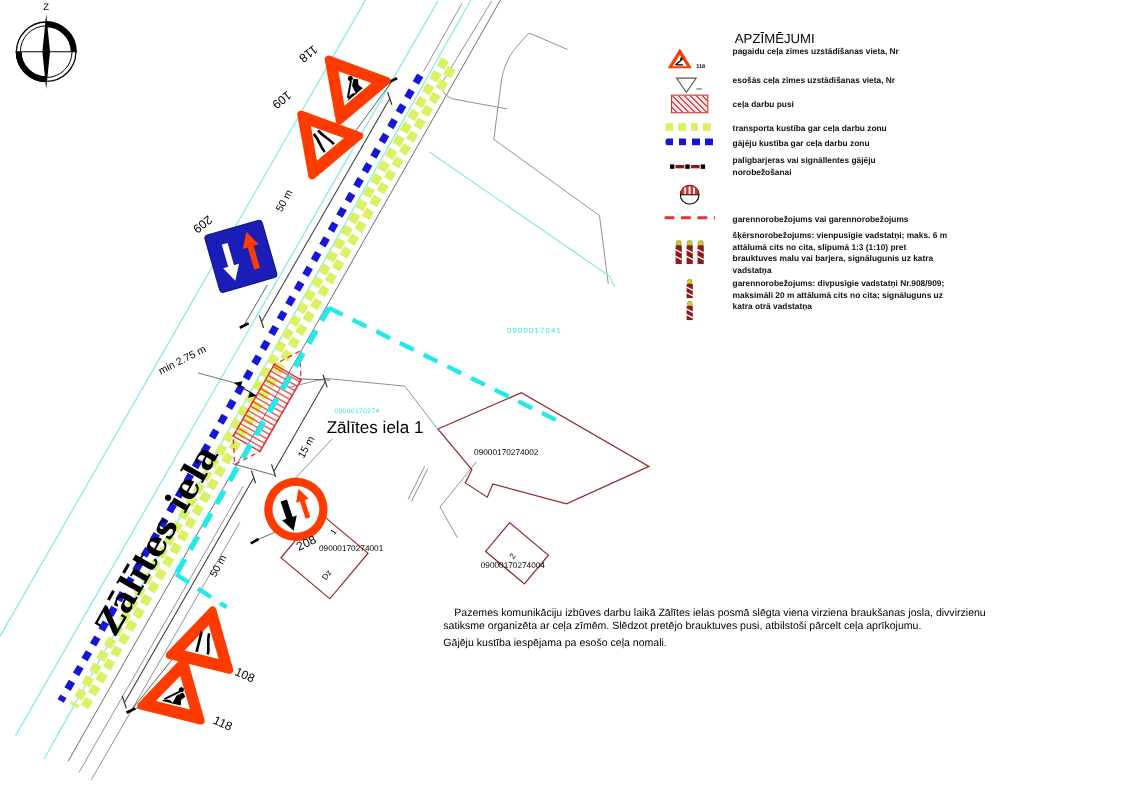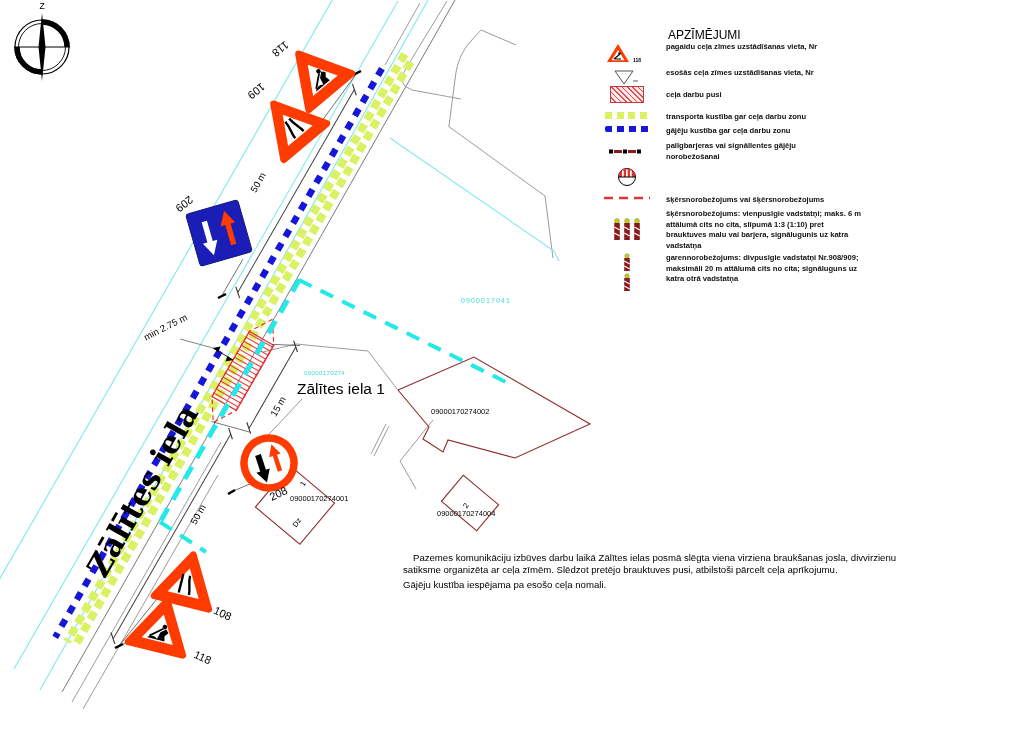--- a/index.html
+++ b/index.html
@@ -286,21 +286,21 @@
       </svg>
     </span>
   </div>
 
   <div class="lrow" style="top:173px">
     <span class="licon">
       <svg width="46" height="6">
             <line x1="0" y1="3" x2="46" y2="3" stroke="#e03333" stroke-width="2.6" stroke-dasharray="9 6"></line>
           </svg>
     </span>
-    <span class="llab">šķērsnorobežojums vai šķērsnorobežojums</span>
+    <span class="llab">garennorobežojums vai garennorobežojums</span>
   </div>
 
   <div class="lrow" style="top:187px">
     <span class="licon" style="padding-top:6px">
       <svg width="30" height="28">
         <g>
           <circle cx="5" cy="6" r="2.4" fill="#c9d400" stroke="#777" stroke-width="0.5"></circle>
           <rect x="2.2" y="8" width="5.6" height="17" fill="#8b1a1a"></rect>
           <path d="M2.2,12 l5.6,3 M2.2,18 l5.6,3" stroke="#fff" stroke-width="1.2"></path>
         </g>

